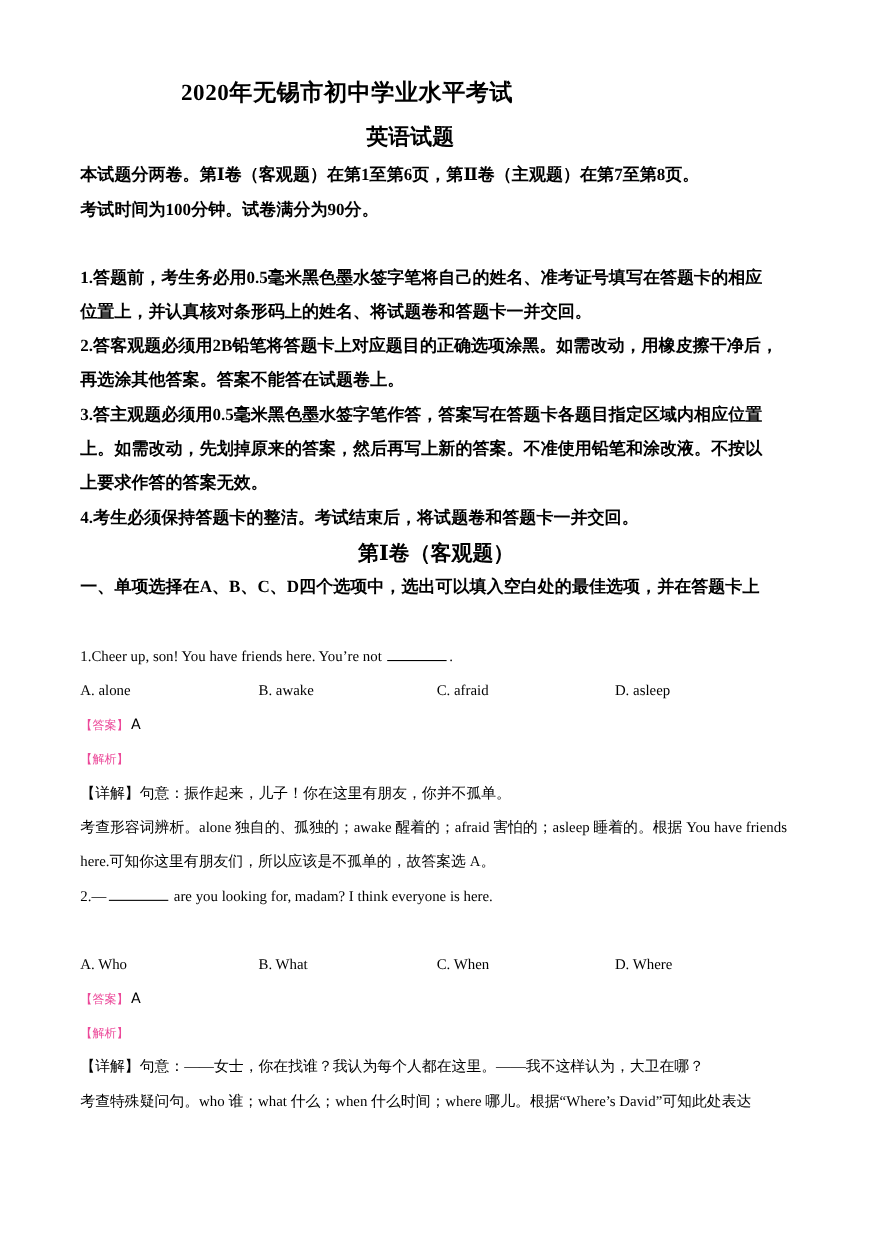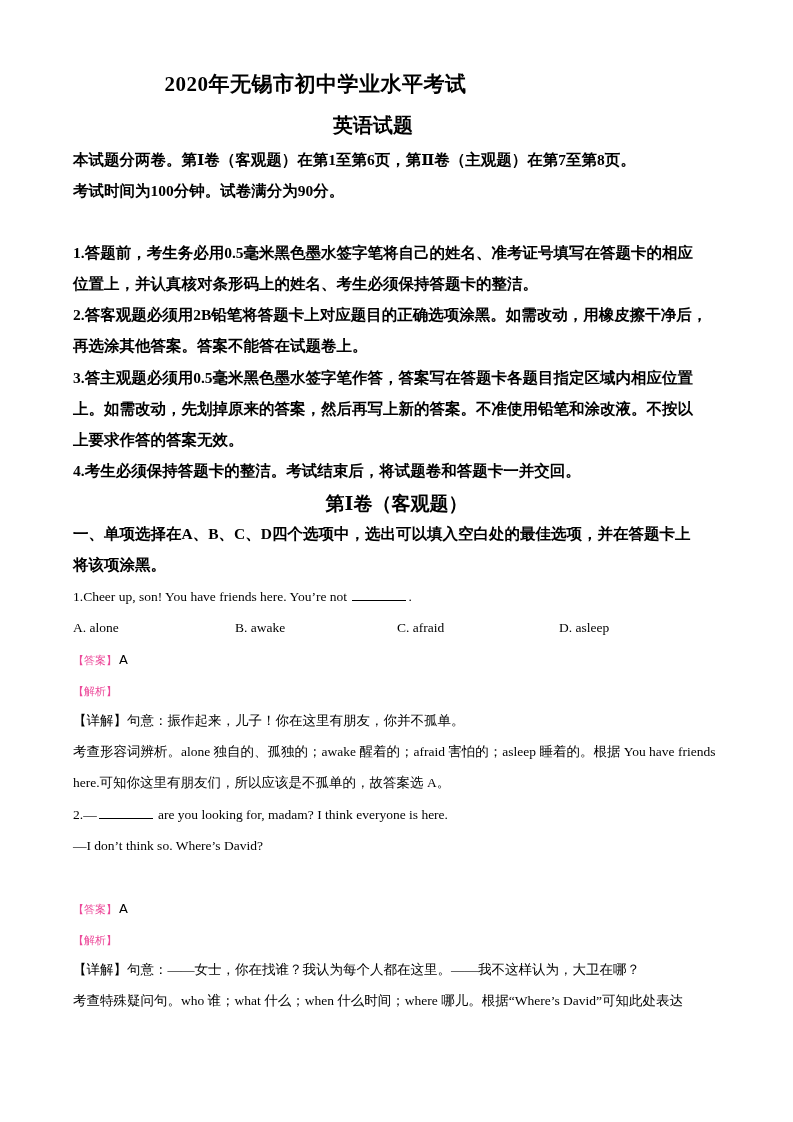--- a/index.html
+++ b/index.html
@@ -103,31 +103,30 @@
 
 <div class="page">
 
   <div class="title">2020年无锡市初中学业水平考试</div>
   <div class="subtitle">英语试题</div>
 
   <div class="line bold" style="top:149px;">本试题分两卷。第Ⅰ卷（客观题）在第1至第6页，第Ⅱ卷（主观题）在第7至第8页。</div>
   <div class="line bold" style="top:180px;">考试时间为100分钟。试卷满分为90分。</div>
 
   <div class="line bold" style="top:242px;">1.答题前，考生务必用0.5毫米黑色墨水签字笔将自己的姓名、准考证号填写在答题卡的相应</div>
-  <div class="line bold" style="top:273px;">位置上，并认真核对条形码上的姓名、考生必须保持答题卡的整洁。</div>
+  <div class="line bold" style="top:273px;">位置上，并认真核对条形码上的姓名、将试题卷和答题卡一并交回。</div>
   <div class="line bold" style="top:304px;">2.答客观题必须用2B铅笔将答题卡上对应题目的正确选项涂黑。如需改动，用橡皮擦干净后，</div>
   <div class="line bold" style="top:335px;">再选涂其他答案。答案不能答在试题卷上。</div>
   <div class="line bold" style="top:367px;">3.答主观题必须用0.5毫米黑色墨水签字笔作答，答案写在答题卡各题目指定区域内相应位置</div>
   <div class="line bold" style="top:398px;">上。如需改动，先划掉原来的答案，然后再写上新的答案。不准使用铅笔和涂改液。不按以</div>
   <div class="line bold" style="top:429px;">上要求作答的答案无效。</div>
   <div class="line bold" style="top:460px;">4.考生必须保持答题卡的整洁。考试结束后，将试题卷和答题卡一并交回。</div>
 
   <div class="line bold center" style="top:493px; font-size:19px;">第Ⅰ卷（客观题）</div>
   <div class="line bold" style="top:523px;">一、单项选择在A、B、C、D四个选项中，选出可以填入空白处的最佳选项，并在答题卡上</div>
-  <div class="line bold" style="top:554px;">将该项涂黑。</div>
 
   <div class="line normal" style="top:586px;">
     <span>1.Cheer up, son! You have friends here. You’re not</span>
     <span class="blank"></span><span>.</span>
   </div>
   <div class="options" style="top:617px;">
     <span class="opt o0">A. alone</span>
     <span class="opt o1">B. awake</span>
     <span class="opt o2">C. afraid</span>
     <span class="opt o3">D. asleep</span>
@@ -139,21 +138,26 @@
     <span class="tag">【解析】</span>
   </div>
   <div class="line cjk" style="top:710px;">【详解】句意：振作起来，儿子！你在这里有朋友，你并不孤单。</div>
   <div class="line cjk" style="top:741px;">考查形容词辨析。alone 独自的、孤独的；awake 醒着的；afraid 害怕的；asleep 睡着的。根据 You have friends</div>
   <div class="line cjk" style="top:772px;">here.可知你这里有朋友们，所以应该是不孤单的，故答案选 A。</div>
 
   <div class="line normal" style="top:804px;">
     <span>2.—</span><span class="blank"></span>
     <span>are you looking for, madam? I think everyone is here.</span>
   </div>
-  <div class="line normal" style="top:835px;">—I don’t think so. Where’s David?</div>
+  <div class="options" style="top:866px;">
+    <span class="opt o0">A.   Who</span>
+    <span class="opt o1">B.   What</span>
+    <span class="opt o2">C.   When</span>
+    <span class="opt o3">D.   Where</span>
+  </div>
   <div class="line" style="top:897px;">
     <span class="tag">【答案】</span><span class="tag-answer">A</span>
   </div>
   <div class="line" style="top:928px;">
     <span class="tag">【解析】</span>
   </div>
   <div class="line cjk" style="top:959px;">【详解】句意：——女士，你在找谁？我认为每个人都在这里。——我不这样认为，大卫在哪？</div>
   <div class="line cjk" style="top:990px;">考查特殊疑问句。who 谁；what 什么；when 什么时间；where 哪儿。根据“Where’s David”可知此处表达</div>
 
 </div>

